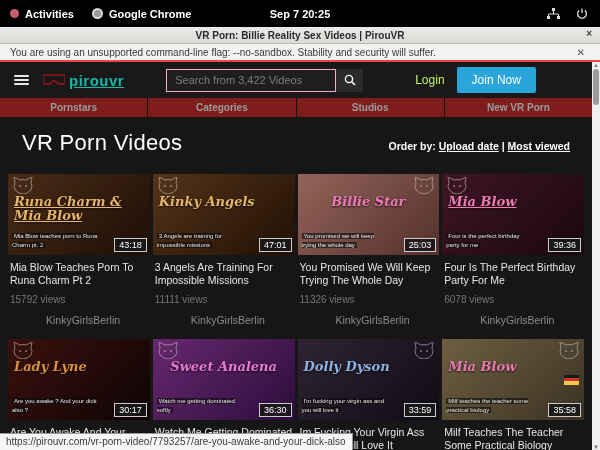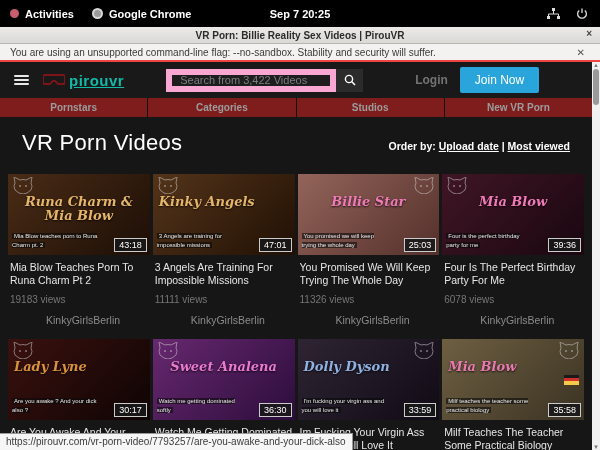--- a/index.html
+++ b/index.html
@@ -41,26 +41,26 @@
   .sb-up { top:0; } .sb-down { bottom:0; }
 
   
   .sitehead { height:36px; background:#191919; display:flex; align-items:center; padding:0 14px; }
   .burger { width:15px; display:flex; flex-direction:column; gap:2px; margin-right:14px; cursor:pointer; }
   .burger span { height:2px; background:#e8e8e8; border-radius:1px; }
   .logo { display:flex; align-items:center; gap:4px; cursor:pointer; }
   .logo svg { display:block; }
   .logo-text { color:#14b8a6; font-size:15px; font-weight:bold; letter-spacing:.5px;text-decoration:underline; }
   .searchwrap { display:flex; margin-left:42px; }
-  .search-input { width:170px; height:23px; background:#1e1e1e; border:6px solid #f9a8d4;
+  .search-input { width:170px; height:23px; background:#1e1e1e; border:1px solid #f9a8d4;
     color:#cfcfcf; font-size:11px; padding:0 8px; outline:none; }
   .search-input::placeholder { color:#7d7d7d; }
   .search-btn { width:27px; height:23px; background:#2b2b2b; border:none; display:flex;
     align-items:center; justify-content:center; cursor:pointer; }
-  .login { margin-left:52px; color:#737373; font-size:12px; cursor:pointer;font-weight:bold; }
+  .login { margin-left:52px; color:#bef264; font-size:12px; cursor:pointer; }
   .joinbtn { margin-left:12px; background:#2aa5dc; color:#fff; font-size:12px; border:none;
     padding:6px 15px; border-radius:2px; cursor:pointer; }
 
   
   .menubar { height:19px; background:#7f1d1d; display:flex; }
   .menu-item { flex:1; display:flex; align-items:center; justify-content:center; font-size:10px;
     font-weight:bold; color:#9c9c9c; border-right:1px solid #141414; cursor:pointer; }
   .menu-item:last-child { border-right:none; }
 
   
@@ -71,21 +71,21 @@
   .orderby a { color:#fff; text-decoration:underline; cursor:pointer; }
 
   .grid { display:grid; grid-template-columns:repeat(4,1fr); column-gap:3px; row-gap:13px; }
   .card { cursor:pointer; }
   .thumb { position:relative; height:81px; overflow:hidden; }
   .wm { position:absolute; top:3px; opacity:.55; }
   .wm.tl { left:5px; } .wm.tr { right:5px; }
   .oname { position:absolute; top:26%; left:6px; right:6px; font-family:"DejaVu Serif", serif;
     font-style:italic; font-weight:bold; font-size:13px; line-height:1.05;
     text-shadow:0 1px 2px rgba(0,0,0,.8); }
-  .oname.left { text-align:left; } .oname.center { text-align:center; } .oname.right { text-align:center; }
+  .oname.left { text-align:left; } .oname.center { text-align:center; } .oname.right { text-align:left;text-decoration:underline; }
   .ocap { position:absolute; bottom:5px; left:4px; max-width:62%; font-size:6px; line-height:1.5;
     color:#e8e8e8; }
   .ocap span { background:rgba(10,10,10,.6); padding:0 2px; }
   .dur { position:absolute; bottom:3px; right:3px; background:rgba(24,24,24,.88); color:#fff;
     font-size:9px; padding:1px 4px; border:1px solid rgba(235,235,235,.85); }
   .deflag { position:absolute; right:5px; top:44%; width:15px; height:10px; display:none; }
   .deflag i { display:block; height:33.33%; }
   .deflag .f1 { background:#1a1a1a; } .deflag .f2 { background:#d0312d; } .deflag .f3 { background:#f7c948; }
   .vtitle { margin:6px 2px 0; color:#e6e6e6; font-size:10.5px; line-height:1.25; height:26px; overflow:hidden; }
   .views { margin:7px 2px 0; color:#767676; font-size:10px; }
@@ -188,21 +188,21 @@
         <path d="M2 6 L1 0 L7 3 Q10 2 13 3 L19 0 L18 6 Q20 9 18 13 Q14 17 10 17 Q6 17 2 13 Q0 9 2 6 Z" fill="none" stroke="#cfcfcf" stroke-width="1"></path>
         <circle cx="7" cy="9" r="1" fill="#cfcfcf"></circle>
                 <circle cx="13" cy="9" r="1" fill="#cfcfcf"></circle>
       </svg>
       <div class="oname right" style="color: rgb(229, 181, 106);">Runa Charm &amp; Mia Blow</div>
       <div class="ocap"><span>Mia Blow teaches porn to Runa Charm pt. 2</span></div>
 
       <span class="dur">43:18</span>
     </div>
     <div class="vtitle">Mia Blow Teaches Porn To Runa Charm Pt 2</div>
-    <div class="views">19183 views</div>
+    <div class="views">15792 views</div>
     <div class="studio">KinkyGirlsBerlin</div>
   </div>
 
   <div class="card">
     <div class="thumb" style="background: linear-gradient(135deg, rgb(84, 52, 26), rgb(32, 16, 4));">
       <svg class="wm tl" width="20" height="17" viewBox="0 0 20 17">
         <path d="M2 6 L1 0 L7 3 Q10 2 13 3 L19 0 L18 6 Q20 9 18 13 Q14 17 10 17 Q6 17 2 13 Q0 9 2 6 Z" fill="none" stroke="#cfcfcf" stroke-width="1"></path>
         <circle cx="7" cy="9" r="1" fill="#cfcfcf"></circle>
                 <circle cx="13" cy="9" r="1" fill="#cfcfcf"></circle>
       </svg>

